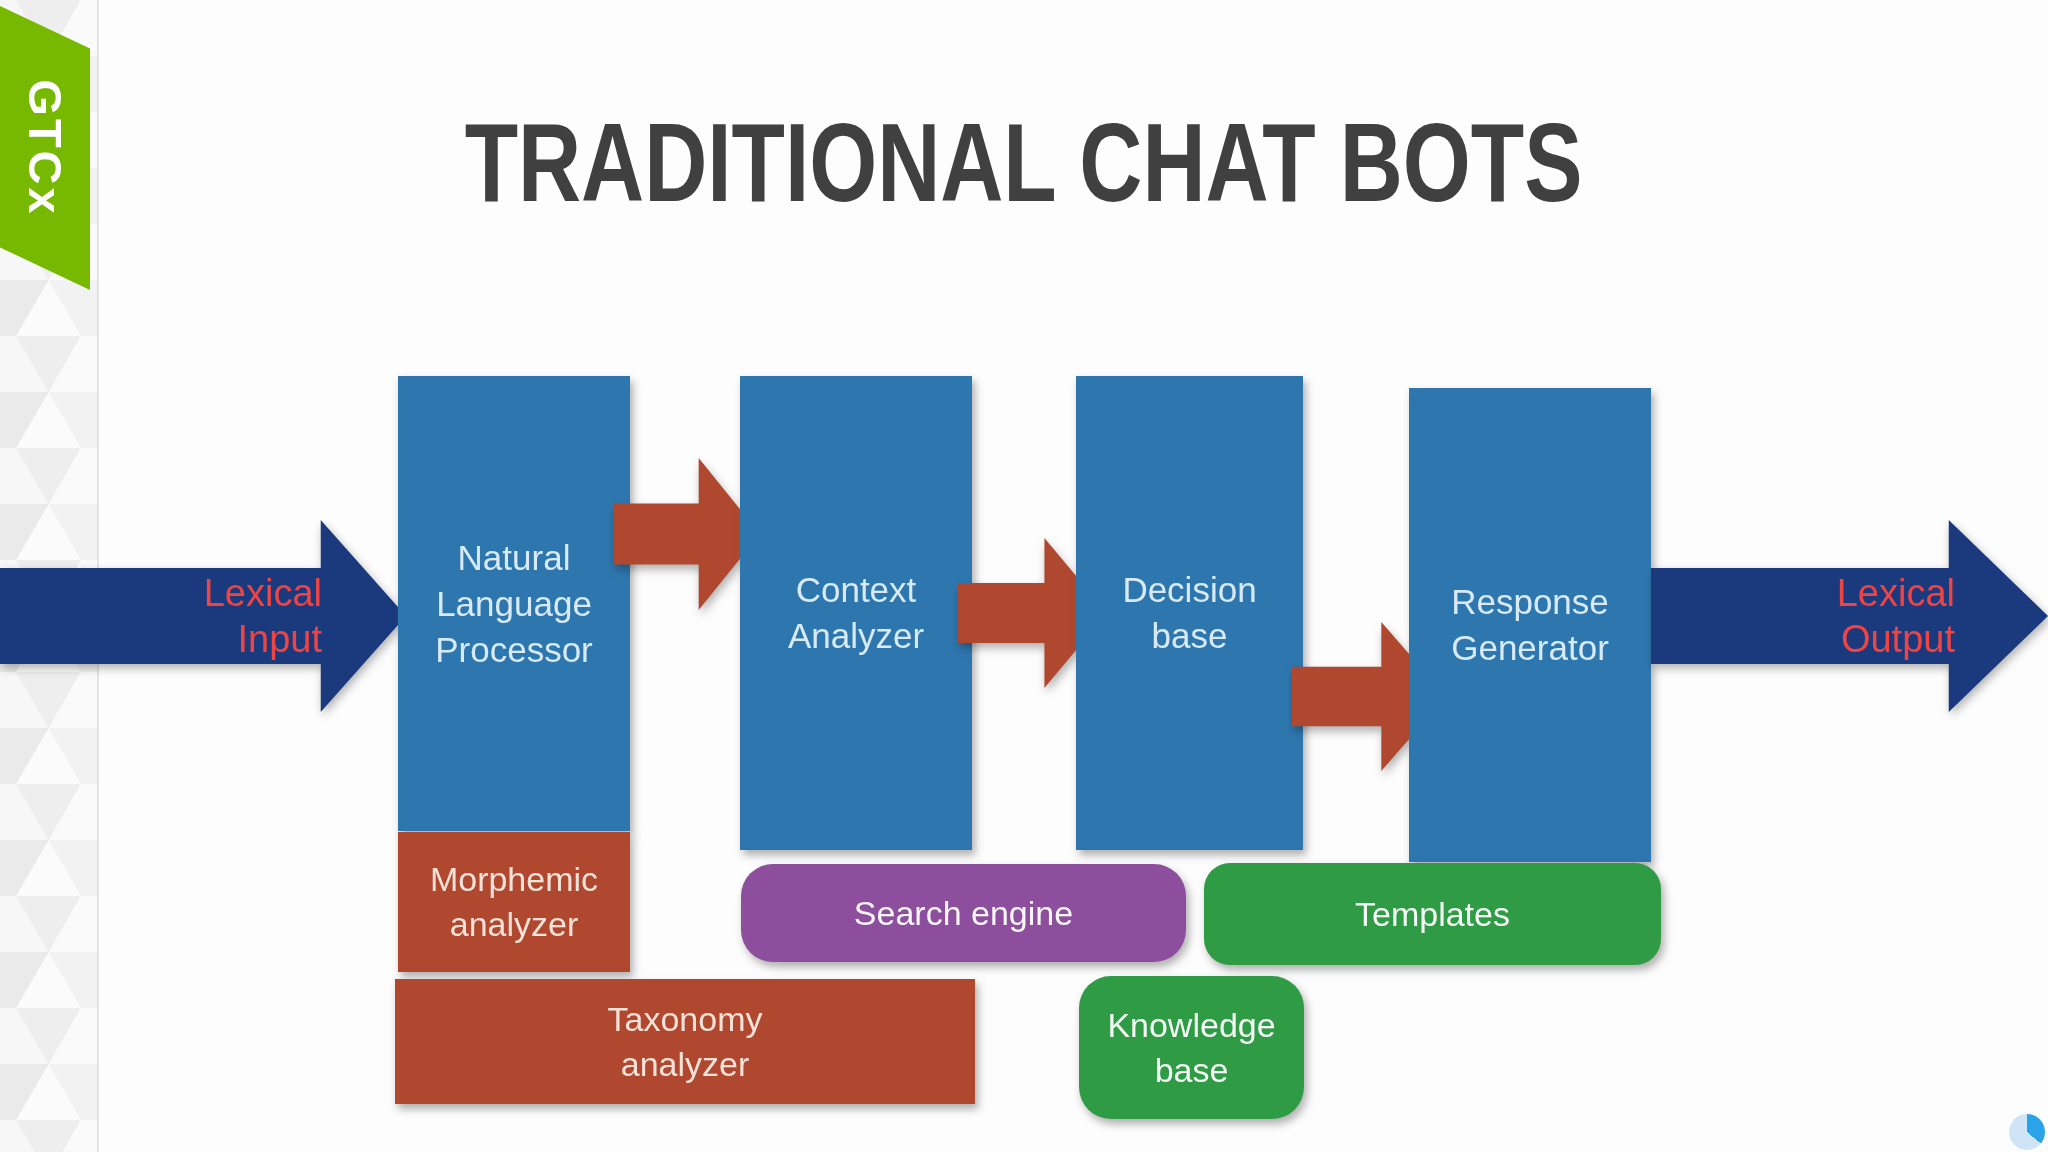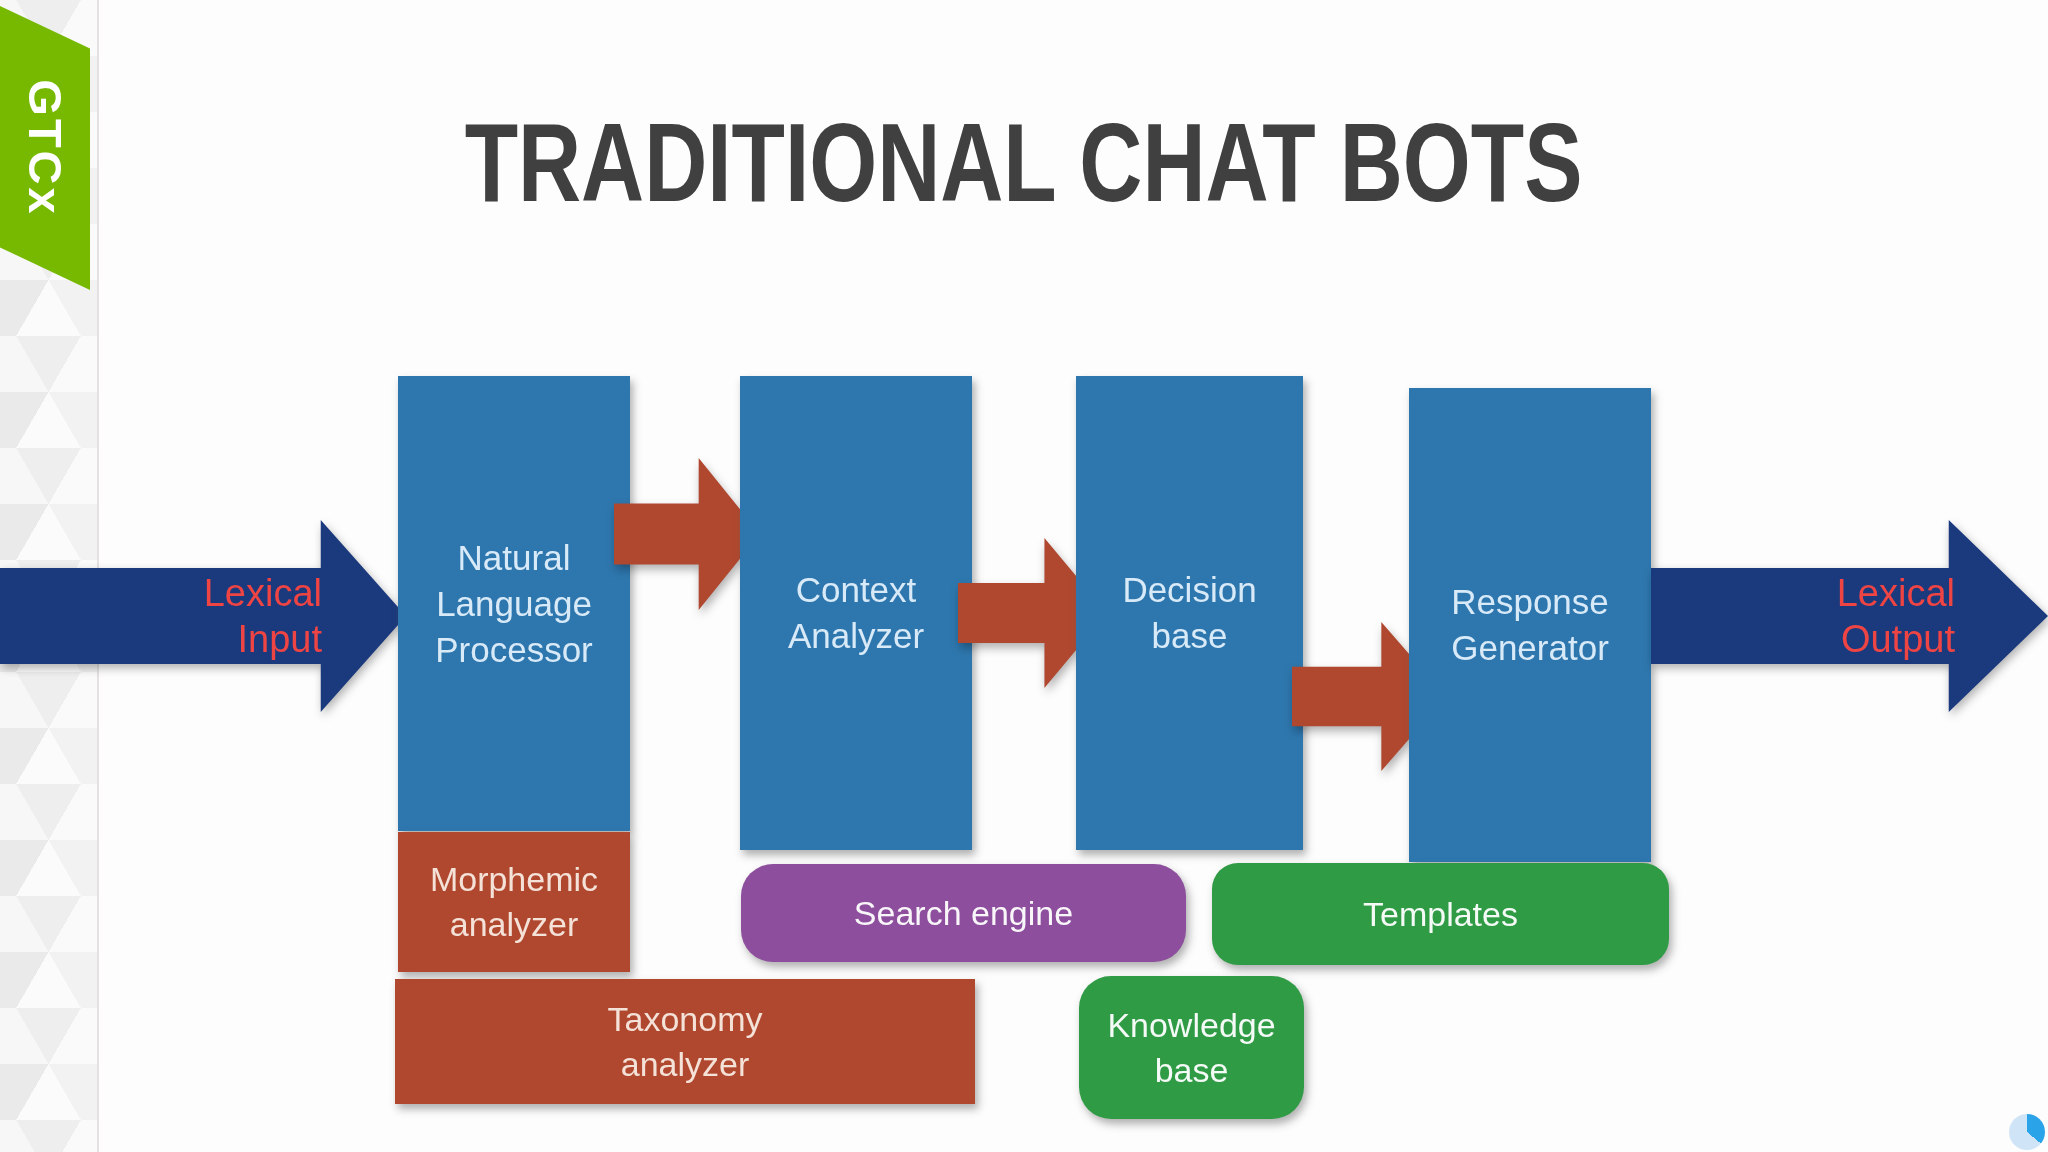--- a/index.html
+++ b/index.html
@@ -79,21 +79,21 @@
   .module{
     position:absolute;box-shadow:3px 5px 8px rgba(80,80,80,.45);
     display:flex;flex-direction:column;align-items:center;justify-content:center;
     font-size:34px;line-height:45px;text-align:center;color:rgba(255,255,255,.95);
   }
   .mod-red{background:var(--c-brick-red,#b0482f);color:#f4e1d8;}
   .mod-purple{background:var(--c-purple,#8d4e9d);border-radius:32px;}
   .mod-green{background:var(--c-green,#2f9b45);border-radius:26px;}
   .mod-morphemic{left:398px;top:832px;width:232px;height:140px;}
   .mod-search{left:741px;top:864px;width:445px;height:98px;}
-  .mod-templates{left:1204px;top:863px;width:457px;height:102px;margin-left:8px;}
+  .mod-templates{left:1204px;top:863px;width:457px;height:102px;}
   .mod-taxonomy{left:395px;top:979px;width:580px;height:125px;}
   .mod-knowledge{left:1079px;top:976px;width:225px;height:143px;border-radius:32px;}
   
   .pie{
     position:absolute;left:2009px;top:1114px;width:36px;height:36px;border-radius:50%;
     background:conic-gradient(var(--c-pie-accent,#2aa3e8) 0deg 130deg,var(--c-pie-base,#cfe4f6) 130deg 360deg);
   }
 </style>
 </head>
 <body>

